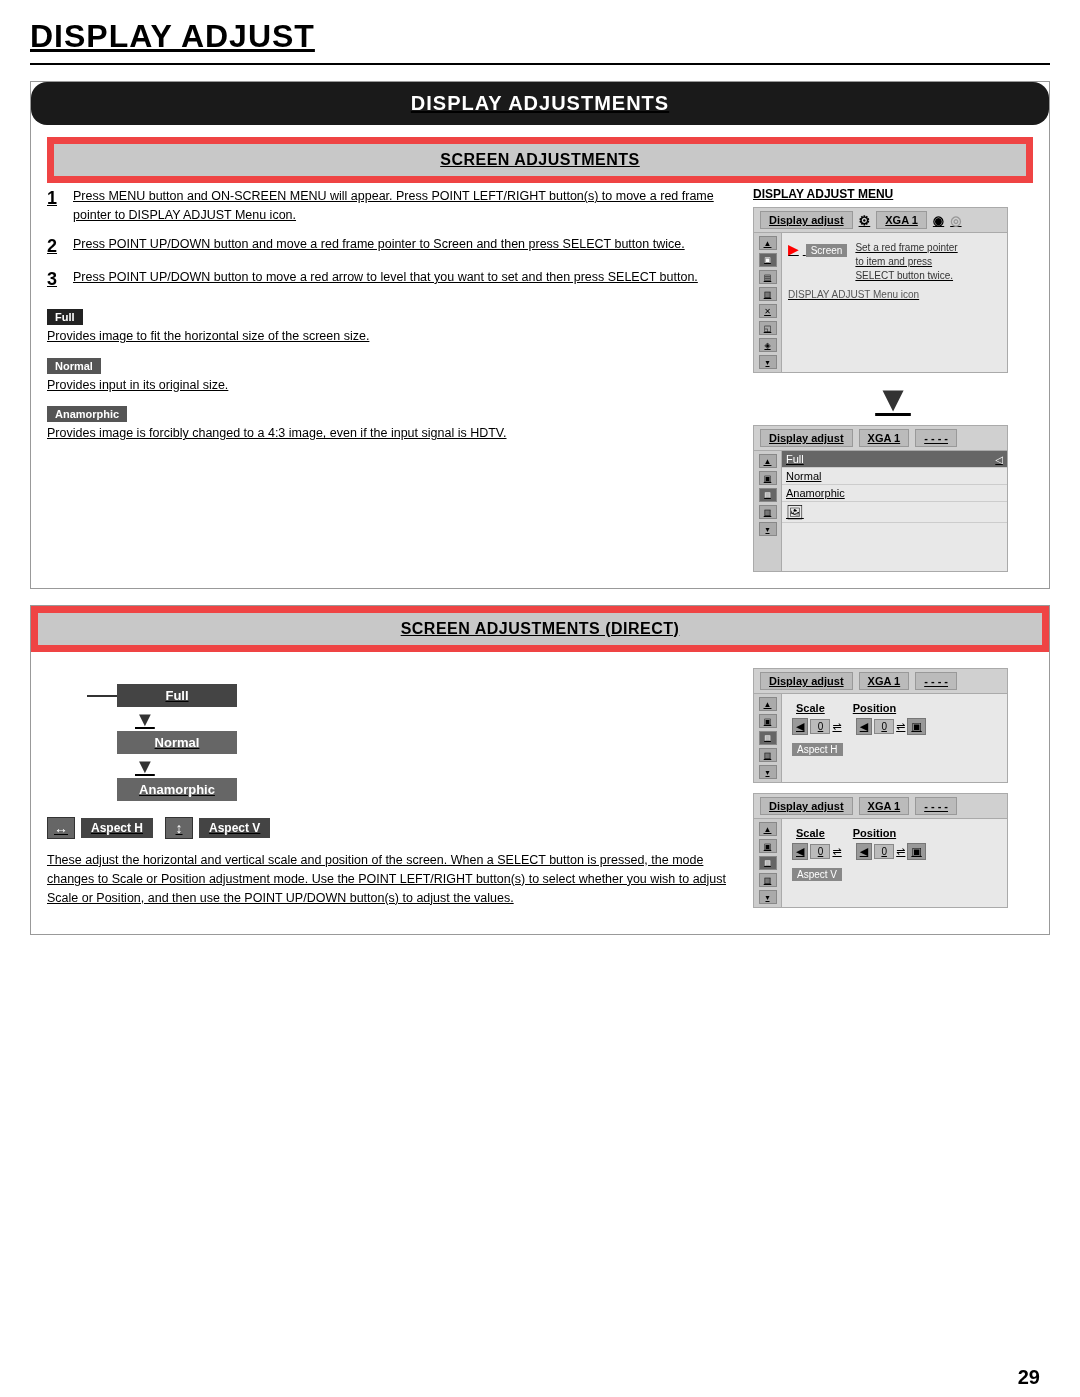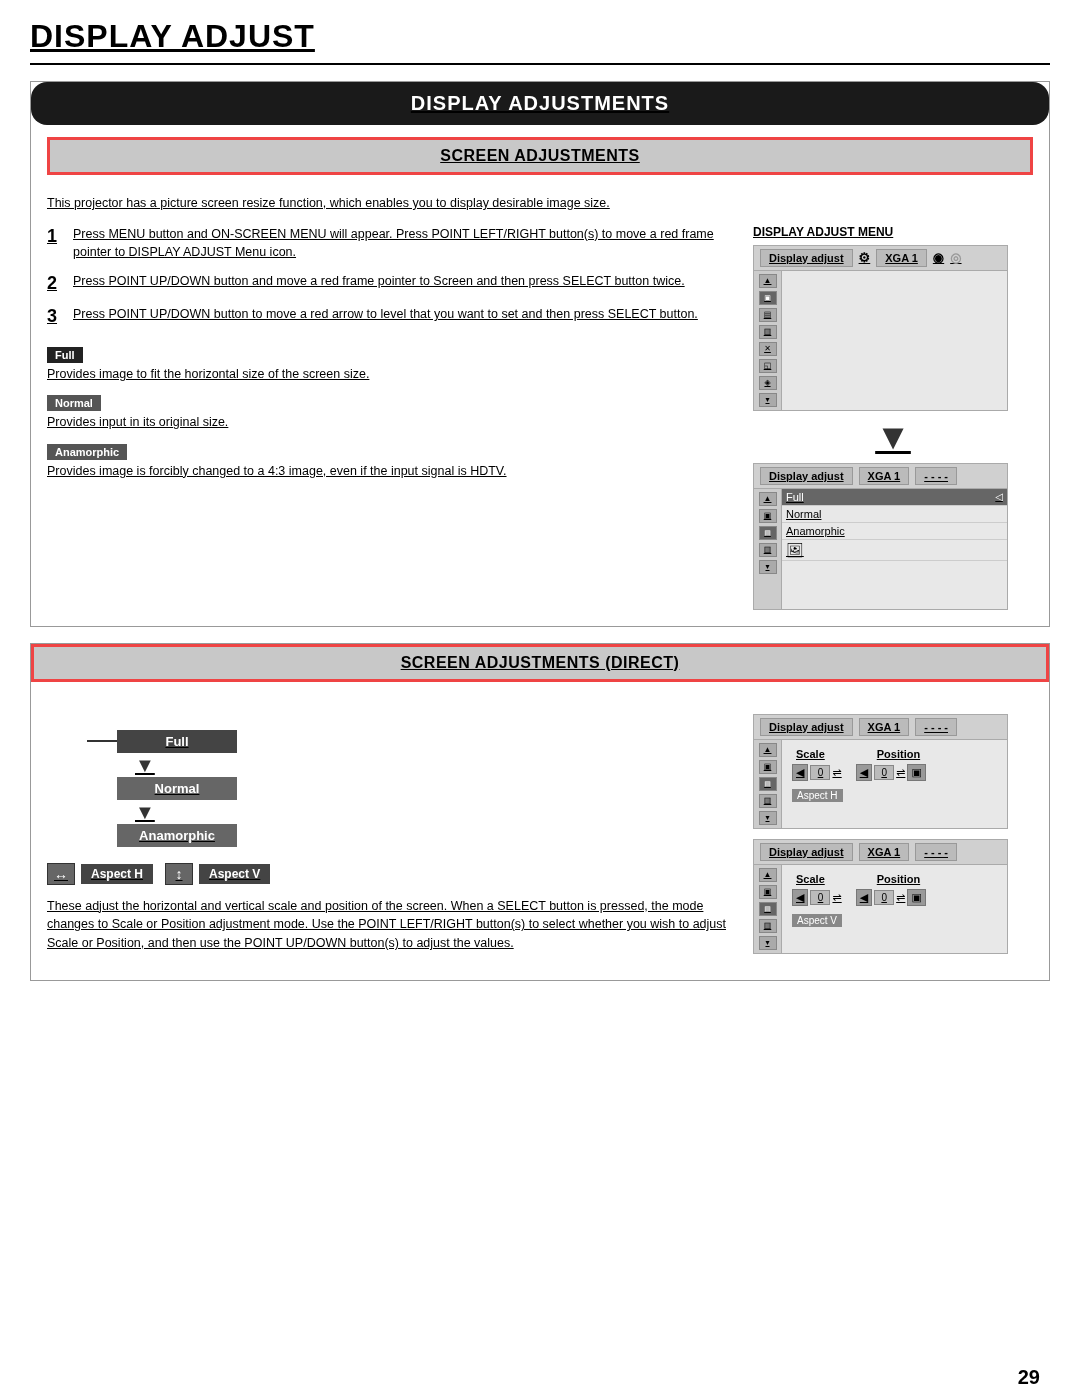--- a/index.html
+++ b/index.html
@@ -42,22 +42,22 @@
     }
 
     
     .section-header-gray {
       background: #c8c8c8;
       text-align: center;
       font-size: 16px;
       font-weight: bold;
       padding: 7px 0;
       letter-spacing: 0.5px;
-      margin-bottom: 20px;
-      border: 3px solid #ef4444;
+      margin-bottom: 4px;
+      border: 7px solid #ef4444;
     }
 
     .main-section {
       border: 1px solid #999;
       margin-bottom: 0;
     }
 
     .main-section-inner {
       padding: 12px 16px 16px 16px;
     }
@@ -351,21 +351,21 @@
 
     .scale-row {
       display: flex;
       align-items: center;
       gap: 6px;
       margin: 4px 0;
     }
 
     .scale-header {
       display: flex;
-      gap: 52px;
+      gap: 28px;
       font-size: 11px;
       font-weight: bold;
       margin-bottom: 4px;
       padding-left: 4px;
     }
 
     .scale-control {
       display: flex;
       align-items: center;
       gap: 2px;
@@ -418,21 +418,20 @@
   <div class="page-title">DISPLAY ADJUST</div>
 
   <div class="main-section">
 
     <div class="section-header-black">DISPLAY ADJUSTMENTS</div>
 
     <div class="main-section-inner">
 
       <div class="section-header-gray">SCREEN ADJUSTMENTS</div>
 
-      <p class="intro-text">This projector has a picture screen resize function, which enables you to display desirable image size.</p>
 
       <div class="two-col">
         <div class="left-col">
 
           
           <div class="step">
             <div class="step-num">1</div>
             <div class="step-text">Press MENU button and ON-SCREEN MENU will appear.  Press POINT LEFT/RIGHT button(s) to move a red frame pointer to DISPLAY ADJUST Menu icon.</div>
           </div>
 
@@ -475,20 +474,30 @@
             <div class="sim-menu-body">
               <div class="sim-menu-sidebar">
                 <div class="sim-menu-sidebar-item">▲</div>
                 <div class="sim-menu-sidebar-item active" style="font-size:7px;">▣</div>
                 <div class="sim-menu-sidebar-item">▤</div>
                 <div class="sim-menu-sidebar-item">▥</div>
                 <div class="sim-menu-sidebar-item">✕</div>
                 <div class="sim-menu-sidebar-item">◱</div>
                 <div class="sim-menu-sidebar-item">◈</div>
                 <div class="sim-menu-sidebar-item">▾</div>
+              </div>
+              <div class="sim-menu-content">
+                <div style="display:flex; align-items:flex-start; margin-top:4px;">
+                  <div>
+                    <span class="red-arrow-indicator">▶</span>
+                    <span class="screen-label-box">Screen</span>
+                  </div>
+                  <div class="red-frame-note" style="margin-left:8px;">Set a red frame pointer<br>to item and press<br>SELECT button twice.</div>
+                </div>
+                <div style="font-size:10px; margin-top:6px; color:#555;">DISPLAY ADJUST Menu icon</div>
               </div>
             </div>
           </div>
 
           <div class="big-arrow">▼</div>
 
           <div class="sim-menu">
             <div class="sim-menu-bar">
               <div class="sim-menu-bar-item">Display adjust</div>
               <div class="sim-menu-bar-item">XGA 1</div>

